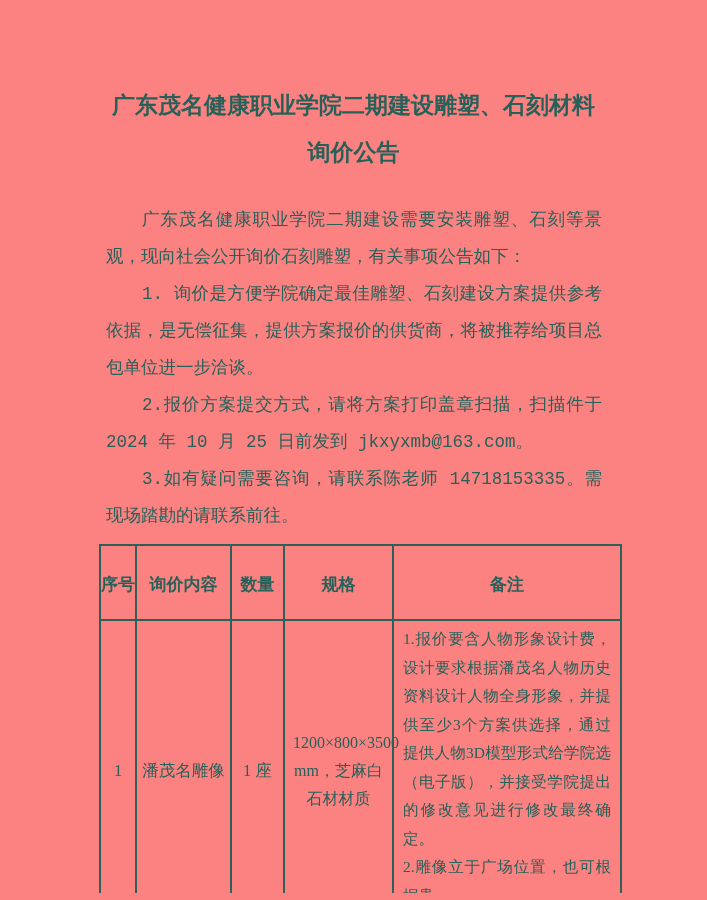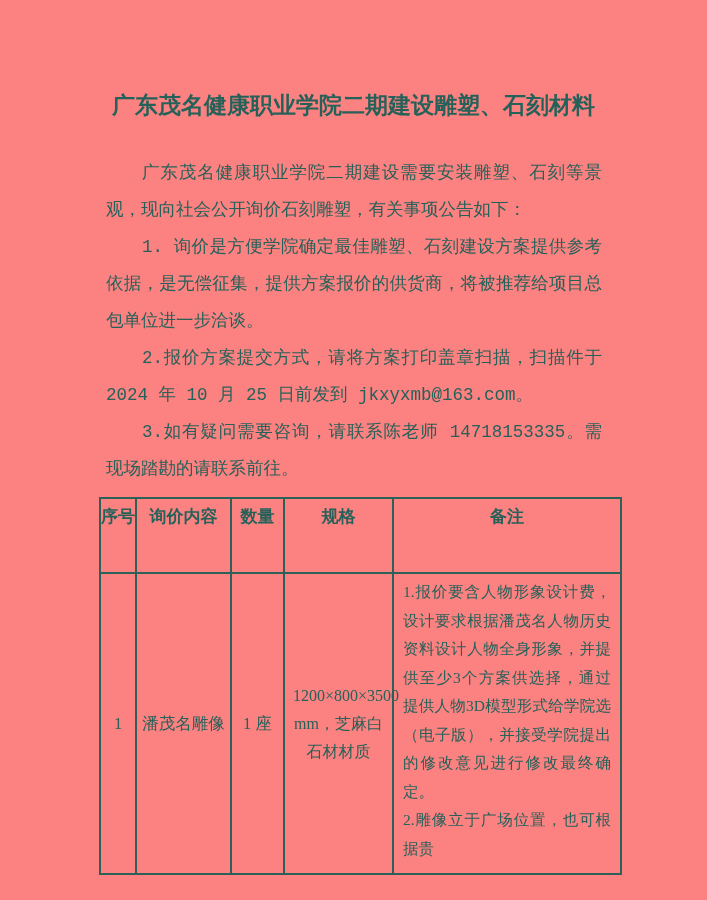--- a/index.html
+++ b/index.html
@@ -43,21 +43,21 @@
     color:var(--ink);
   }
   .inquiry-table th,
   .inquiry-table td{
     border:2px solid var(--border);
     font-size:17px;
   }
   .inquiry-table th{
     height:75px;
     vertical-align:top;
-    padding-top:3px;
+    padding-top:24px;
     text-align:center;
     font-weight:bold;
     line-height:30px;
   }
   .col-no{width:36px;}
   .col-content{width:95px;}
   .col-qty{width:53px;}
   .col-spec{width:109px;}
   .col-remark{width:228px;}
   .inquiry-table td{
@@ -79,20 +79,21 @@
     font-size:16px;
   }
 </style>
 </head>
 <body>
 
 <div class="page">
 
   <div class="doc-title">
     <div>广东茂名健康职业学院二期建设雕塑、石刻材料</div>
+    <div>询价公告</div>
   </div>
 
   <div class="body-text">
     <p class="para">广东茂名健康职业学院二期建设需要安装雕塑、石刻等景观，现向社会公开询价石刻雕塑，有关事项公告如下：</p>
     <p class="para">1. 询价是方便学院确定最佳雕塑、石刻建设方案提供参考依据，是无偿征集，提供方案报价的供货商，将被推荐给项目总包单位进一步洽谈。</p>
     <p class="para">2.报价方案提交方式，请将方案打印盖章扫描，扫描件于 2024 年 10 月 25 日前发到 jkxyxmb@163.com。</p>
     <p class="para">3.如有疑问需要咨询，请联系陈老师 14718153335。需现场踏勘的请联系前往。</p>
   </div>
 
   <table class="inquiry-table">

